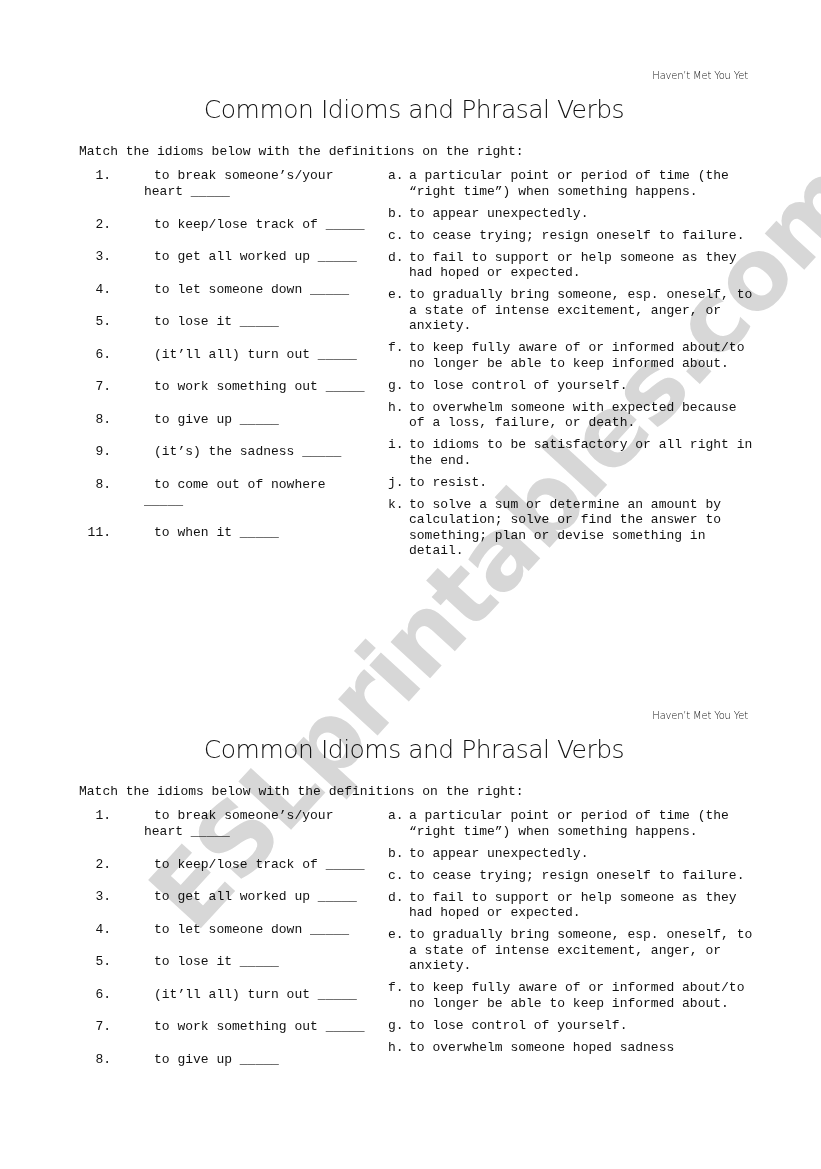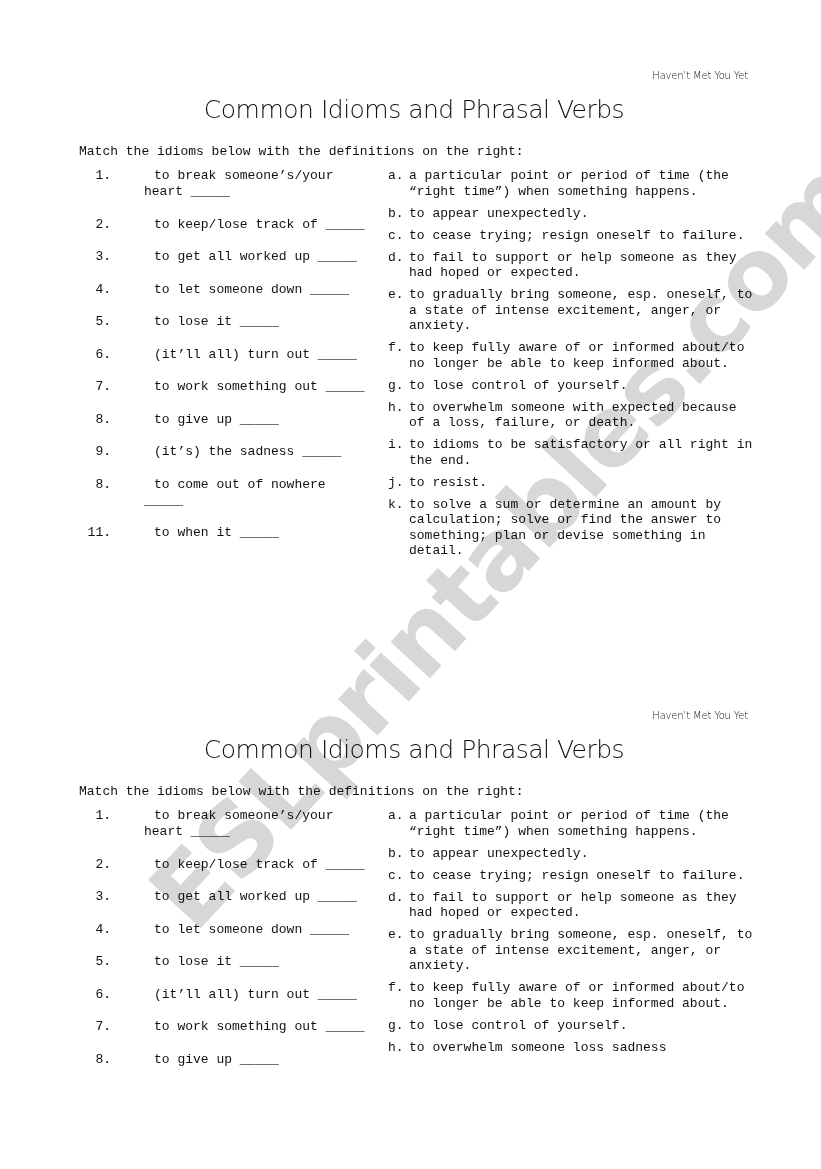--- a/index.html
+++ b/index.html
@@ -288,19 +288,19 @@
       <div class="def">
           <span class="letter">f.</span>
           <span class="txt">to keep fully aware of or informed about/to no longer be able to keep informed about.</span>
         </div>
       <div class="def">
           <span class="letter">g.</span>
           <span class="txt">to lose control of yourself.</span>
         </div>
       <div class="def">
           <span class="letter">h.</span>
-          <span class="txt">to overwhelm someone loss sadness</span>
+          <span class="txt">to overwhelm someone hoped sadness</span>
         </div>
     </div>
   </div>
 
   <div class="watermark">ESLprintables.com</div>
 </div>
 
 </body></html>

